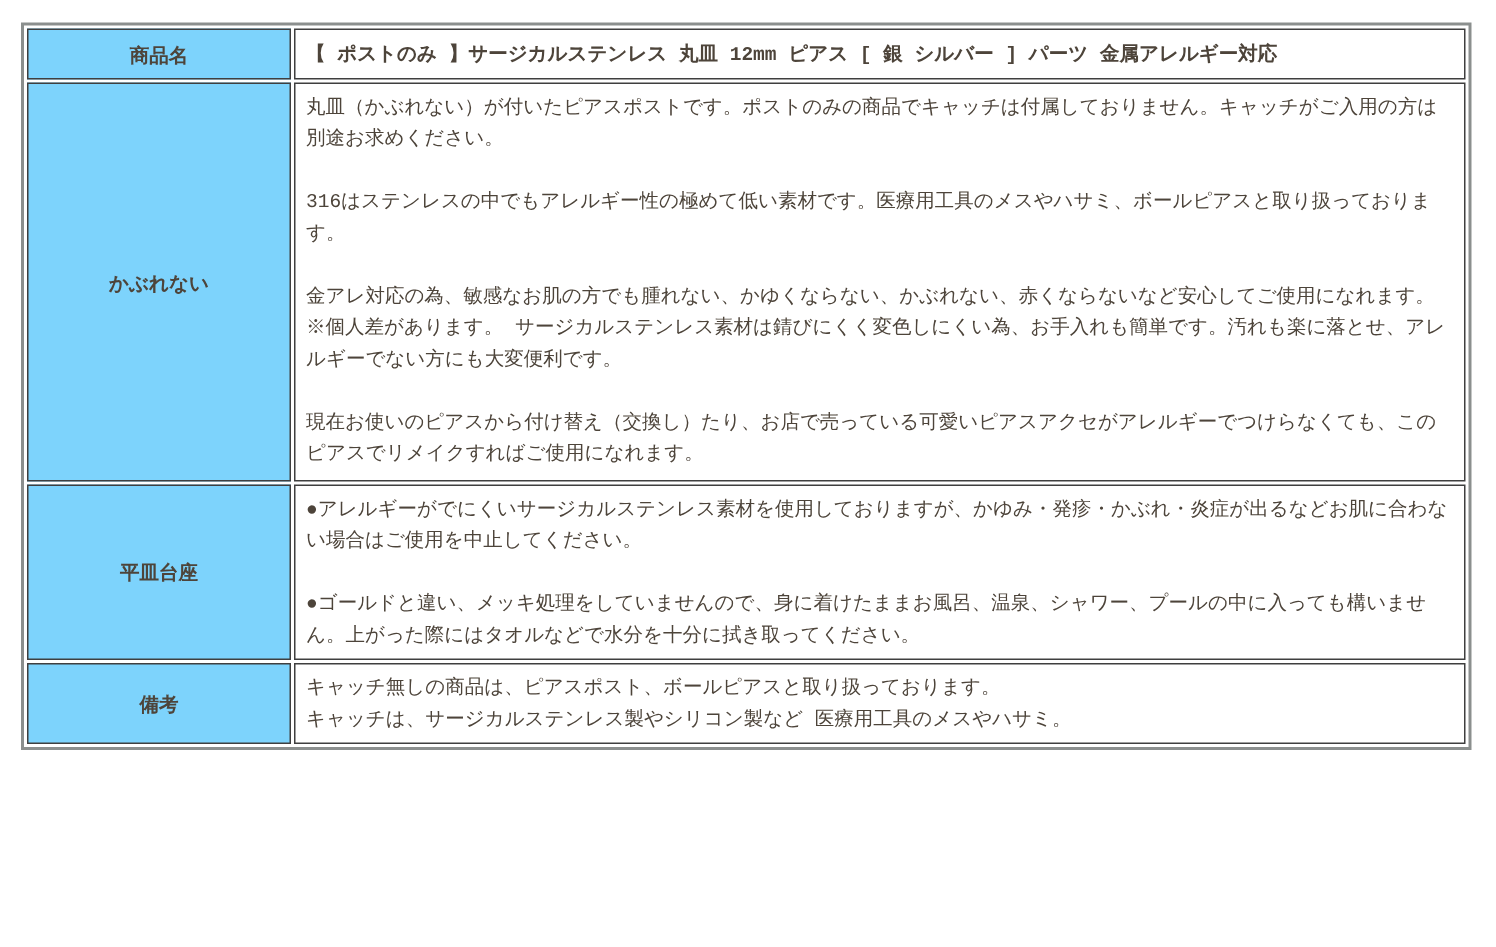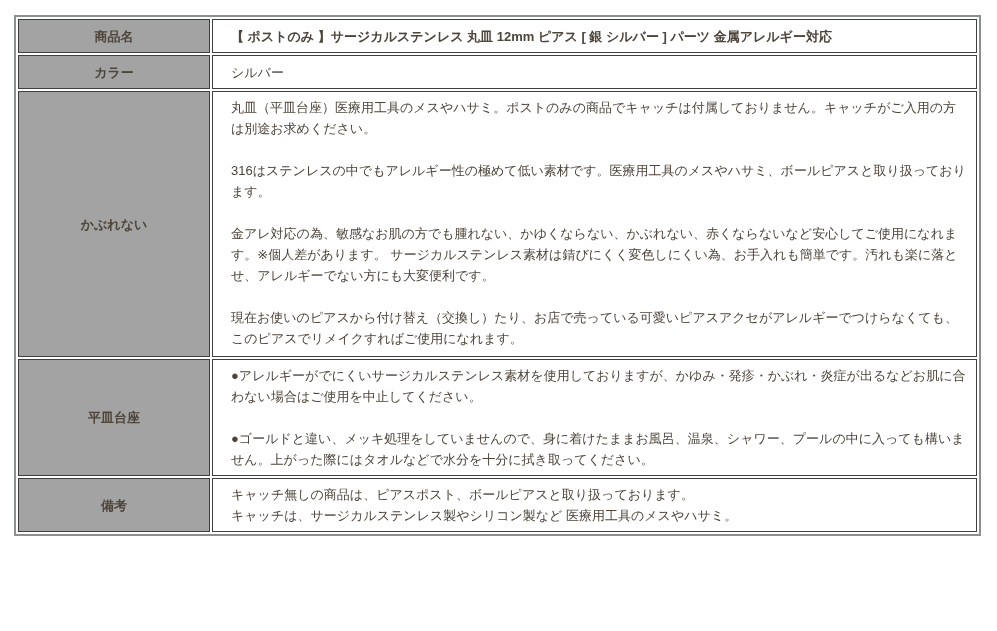--- a/index.html
+++ b/index.html
@@ -23,30 +23,31 @@
   }
   table.spec th,
   table.spec td {
     border: 1px solid #3f3f3f;
     font-size: 13px;
     line-height: 21px;
     color: #4d443a;
     box-sizing: border-box;
   }
   table.spec th {
-    background: #a3a3a3;
-    width: 192px;
+    background: #7dd3fc;
+    width: 176px;
     font-weight: bold;
     text-align: center;
     vertical-align: middle;
     padding: 2px 4px;
   }
   table.spec td {
     background: #ffffff;
-    padding: 3px 10px 3px 18px;
+    padding: 3px 10px 3px 7px;
+    font-family: Liberation Mono, monospace;
   }
   tr.single  { height: 34px; }
   tr.single td { vertical-align: middle; }
   tr.desc    { height: 266px; }
   tr.caution { height: 114px; }
   tr.remarks { height: 53px; margin-top: 24px; }
   tr.multi td { vertical-align: top; padding-top: 5px; padding-bottom: 5px; }
   td p { margin: 0; }
   td.spaced p + p { margin-top: 21px; }
   td.boldtext p { font-weight: bold; }
@@ -56,30 +57,24 @@
 
 <div class="wrap">
   <table class="spec">
     <tbody>
       <tr class="single">
         <th>商品名</th>
         <td class="boldtext">
           <p>【 ポストのみ 】サージカルステンレス 丸皿 12mm ピアス [ 銀 シルバー ] パーツ 金属アレルギー対応</p>
         </td>
       </tr>
-      <tr class="single">
-        <th>カラー</th>
-        <td>
-          <p>シルバー</p>
-        </td>
-      </tr>
       <tr class="multi desc">
         <th>かぶれない</th>
         <td class="spaced">
-          <p>丸皿（平皿台座）医療用工具のメスやハサミ。ポストのみの商品でキャッチは付属しておりません。キャッチがご入用の方は別途お求めください。</p>
+          <p>丸皿（かぶれない）が付いたピアスポストです。ポストのみの商品でキャッチは付属しておりません。キャッチがご入用の方は別途お求めください。</p>
           <p>316はステンレスの中でもアレルギー性の極めて低い素材です。医療用工具のメスやハサミ、ボールピアスと取り扱っております。</p>
           <p>金アレ対応の為、敏感なお肌の方でも腫れない、かゆくならない、かぶれない、赤くならないなど安心してご使用になれます。※個人差があります。 サージカルステンレス素材は錆びにくく変色しにくい為、お手入れも簡単です。汚れも楽に落とせ、アレルギーでない方にも大変便利です。</p>
           <p>現在お使いのピアスから付け替え（交換し）たり、お店で売っている可愛いピアスアクセがアレルギーでつけらなくても、このピアスでリメイクすればご使用になれます。</p>
         </td>
       </tr>
       <tr class="multi caution">
         <th>平皿台座</th>
         <td class="spaced">
           <p>●アレルギーがでにくいサージカルステンレス素材を使用しておりますが、かゆみ・発疹・かぶれ・炎症が出るなどお肌に合わない場合はご使用を中止してください。</p>
           <p>●ゴールドと違い、メッキ処理をしていませんので、身に着けたままお風呂、温泉、シャワー、プールの中に入っても構いません。上がった際にはタオルなどで水分を十分に拭き取ってください。</p>

